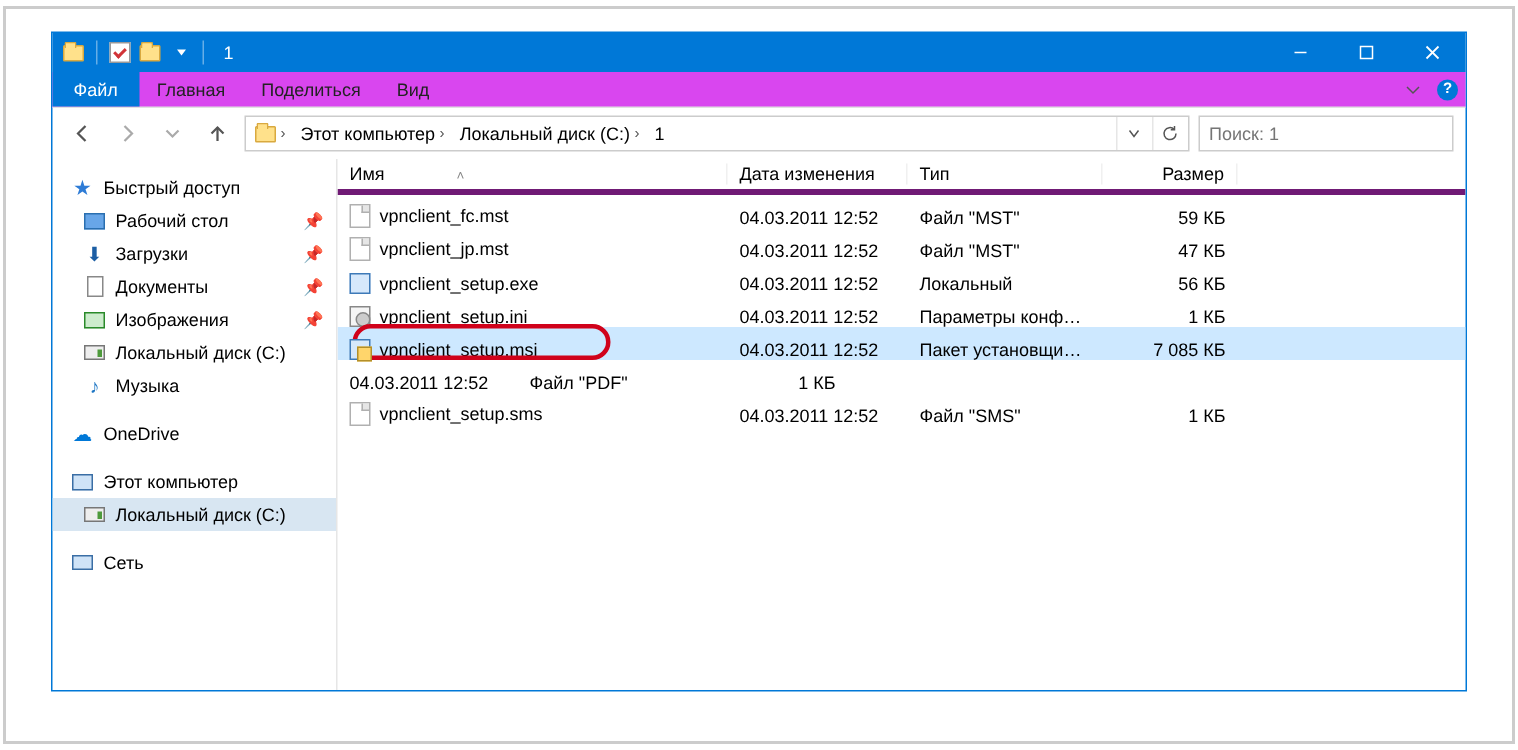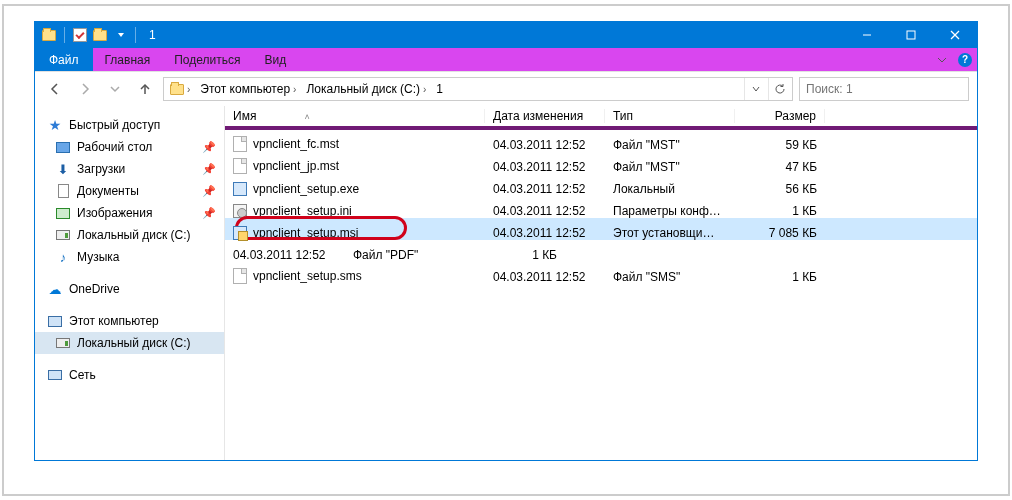--- a/index.html
+++ b/index.html
@@ -323,21 +323,21 @@
               <div class="cell c-type">Параметры конф…</div>
               <div class="cell c-size">1 КБ</div>
             </div>
             <div class="row sel">
               <div class="highlight-ring"></div>
               <div class="cell c-name">
                 <span class="msi-ico"></span>
                 <span>vpnclient_setup.msi</span>
               </div>
               <div class="cell c-date">04.03.2011 12:52</div>
-              <div class="cell c-type">Этот установщи…</div>
+              <div class="cell c-type">Пакет установщи…</div>
               <div class="cell c-size">7 085 КБ</div>
             </div>
             <div class="row">
               <div class="cell c-date">04.03.2011 12:52</div>
               <div class="cell c-type">Файл "PDF"</div>
               <div class="cell c-size">1 КБ</div>
             </div>
             <div class="row">
               <div class="cell c-name">
                 <span class="file-ico"></span>

